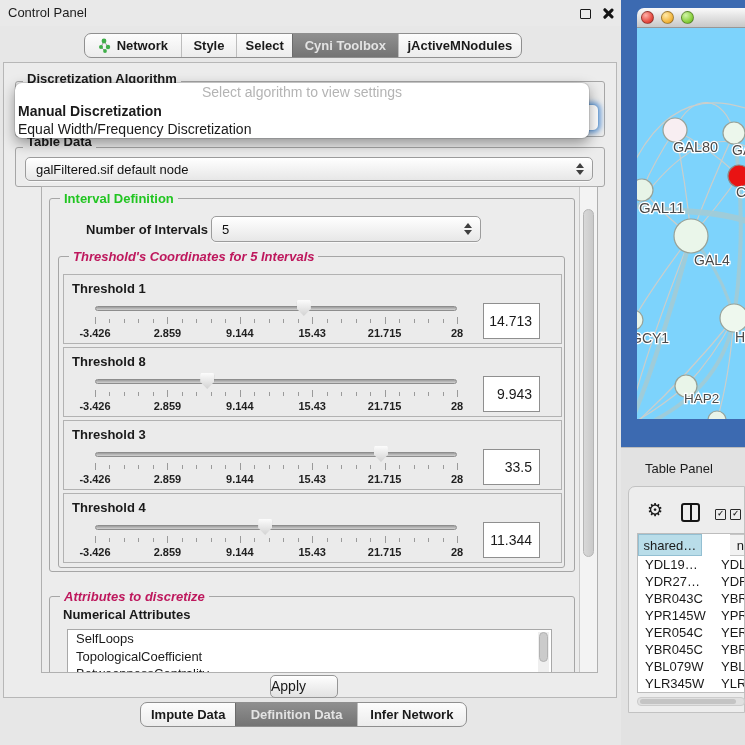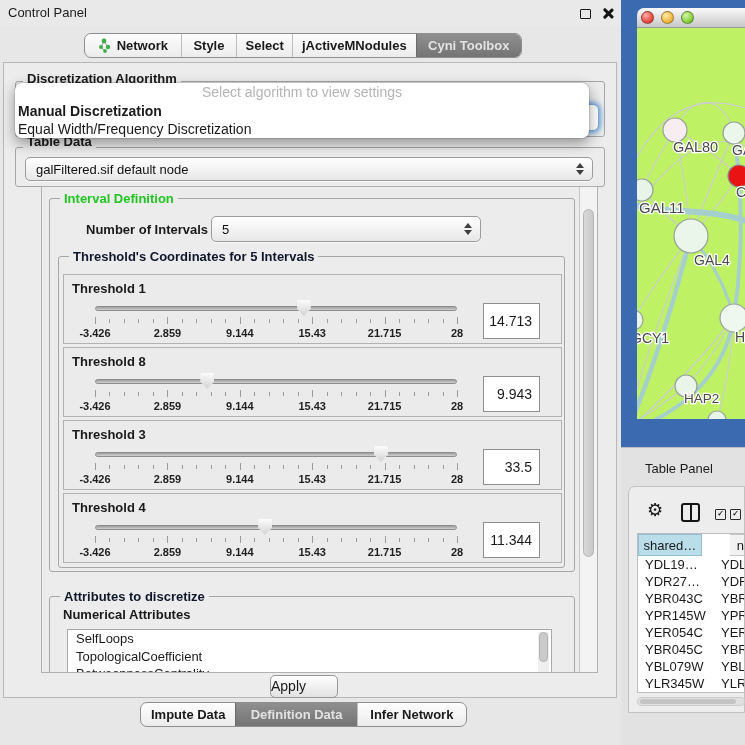--- a/index.html
+++ b/index.html
@@ -23,21 +23,21 @@
   .seg .s.sel{background:linear-gradient(#8f8f8f,#747474);color:#e3e3e3;border-left-color:#6b6b6b;}
   #top-tabs{left:84px;top:33px;width:438px;}
   #bottom-tabs{left:140px;top:702px;width:327px;}
   .net-ico{margin-right:6px;}
 
   
   #tab-content{position:absolute;left:3px;top:62px;width:614px;height:636px;border:1px solid #b7b7b7;background:#ececec;}
   .group{position:absolute;border:1px solid #a6a6a6;border-radius:3px;}
   .gtitle{position:absolute;font-size:13px;font-weight:bold;background:#ececec;padding:0 4px;line-height:14px;white-space:nowrap;}
   .gtitle.green{color:#21c521;}
-  .gtitle.blue{color:#0f172a;}
+  .gtitle.blue{color:#be185d;font-style:italic;}
 
   .combo{position:absolute;border:1px solid #9c9c9c;border-radius:5px;background:linear-gradient(#ffffff,#e7e7e7);font-size:13px;display:flex;align-items:center;padding-left:10px;color:#111;box-shadow:0 1px 1px rgba(255,255,255,.7);}
   .arrows{position:absolute;right:8px;top:50%;transform:translateY(-50%);display:flex;flex-direction:column;gap:2px;}
   .arr-up{width:0;height:0;border-left:4px solid transparent;border-right:4px solid transparent;border-bottom:5px solid #3f3f3f;}
   .arr-dn{width:0;height:0;border-left:4px solid transparent;border-right:4px solid transparent;border-top:5px solid #3f3f3f;}
 
   
   #algo-combo{position:absolute;left:19px;top:41px;width:576px;height:27px;border-radius:6px;background:#fff;border:1px solid #7aa8d8;box-shadow:0 0 5px 2px rgba(92,152,219,.85);z-index:1;}
   
   #algo-popup{position:absolute;left:11px;top:20px;width:574px;height:55px;background:#ffffff;border-radius:7px;box-shadow:0 5px 14px rgba(0,0,0,.4),0 0 0 1px rgba(0,0,0,.1);z-index:5;overflow:hidden;}
@@ -72,21 +72,21 @@
 
   #apply-btn{position:absolute;left:266px;top:612px;width:68px;height:23px;border:1px solid #969696;border-radius:5px;background:linear-gradient(#fefefe,#e2e2e2);font-size:14px;text-align:left;line-height:21px;}
 
   
   #network-window{position:absolute;left:621px;top:0;width:124px;height:447px;background:#3c6ab1;}
   #net-titlebar{position:absolute;left:16px;top:8px;width:108px;height:20px;background:linear-gradient(#fafafa,#c8c8c8);border-bottom:1px solid #979797;border-radius:7px 0 0 0;}
   .light{position:absolute;top:3px;width:13px;height:13px;border-radius:50%;border:1px solid rgba(0,0,0,.35);}
   .light.red{left:4px;background:radial-gradient(circle at 35% 30%,#ffb0a8,#e5483e 65%,#c03028);}
   .light.yellow{left:24px;background:radial-gradient(circle at 35% 30%,#ffe9a8,#f2b53c 65%,#d29016);}
   .light.green{left:44px;background:radial-gradient(circle at 35% 30%,#d2f5a8,#86ce3a 65%,#5fae20);}
-  #net-canvas{position:absolute;left:16px;top:28px;width:108px;height:391px;background:#bef264;overflow:hidden;}
+  #net-canvas{position:absolute;left:16px;top:28px;width:108px;height:391px;background:#7dd3fc;overflow:hidden;}
   #net-canvas svg text{paint-order:stroke;stroke:#ffffff;stroke-width:2.5px;fill:#4a4a4a;}
 
   
   #table-panel-region{position:absolute;left:621px;top:447px;width:124px;height:298px;background:#e2e2e2;border-top:1px solid #bdbdbd;}
   #table-panel-title{position:absolute;left:24px;top:13px;font-size:13px;color:#1c1c1c;}
   #table-panel-box{position:absolute;left:7px;top:38px;width:117px;height:227px;background:#ededed;border:1px solid #c2c2c2;border-radius:7px 0 0 0;}
   #gear{position:absolute;left:18px;top:13px;font-size:18px;color:#1a1a1a;line-height:20px;}
   .cols-icon{position:absolute;left:52px;top:16px;width:19px;height:19px;border:2px solid #151515;border-radius:3px;}
   .cols-icon::before{content:"";position:absolute;left:6.5px;top:0;width:2px;height:100%;background:#151515;}
   .cb{position:absolute;top:22px;width:11px;height:11px;border:1.5px solid #2a2a2a;border-radius:1px;font-size:8px;line-height:8px;text-align:center;font-weight:bold;color:#222;}
@@ -127,25 +127,25 @@
         <circle cx="7" cy="13" r="1.9" fill="#3fae49"></circle>
       </svg>
       <span>Network</span>
     </div>
     <div class="s" style="width:56px">
         <span>Style</span>
       </div>
     <div class="s" style="width:56px">
         <span>Select</span>
       </div>
+    <div class="s sel" style="width:106px">
+        <span>Cyni Toolbox</span>
+      </div>
     <div class="s" style="width:124px">
         <span>jActiveMNodules</span>
-      </div>
-    <div class="s sel" style="width:106px">
-        <span>Cyni Toolbox</span>
       </div>
   </div>
 
   <div id="tab-content">
 
     <div class="group" style="left:11px;top:18px;width:590px;height:56px"></div>
     <div class="gtitle" style="left:19px;top:9px">Discretization Algorithm</div>
     <div id="algo-combo"></div>
     <div id="algo-popup">
       <div class="popup-ph">Select algorithm to view settings</div>

